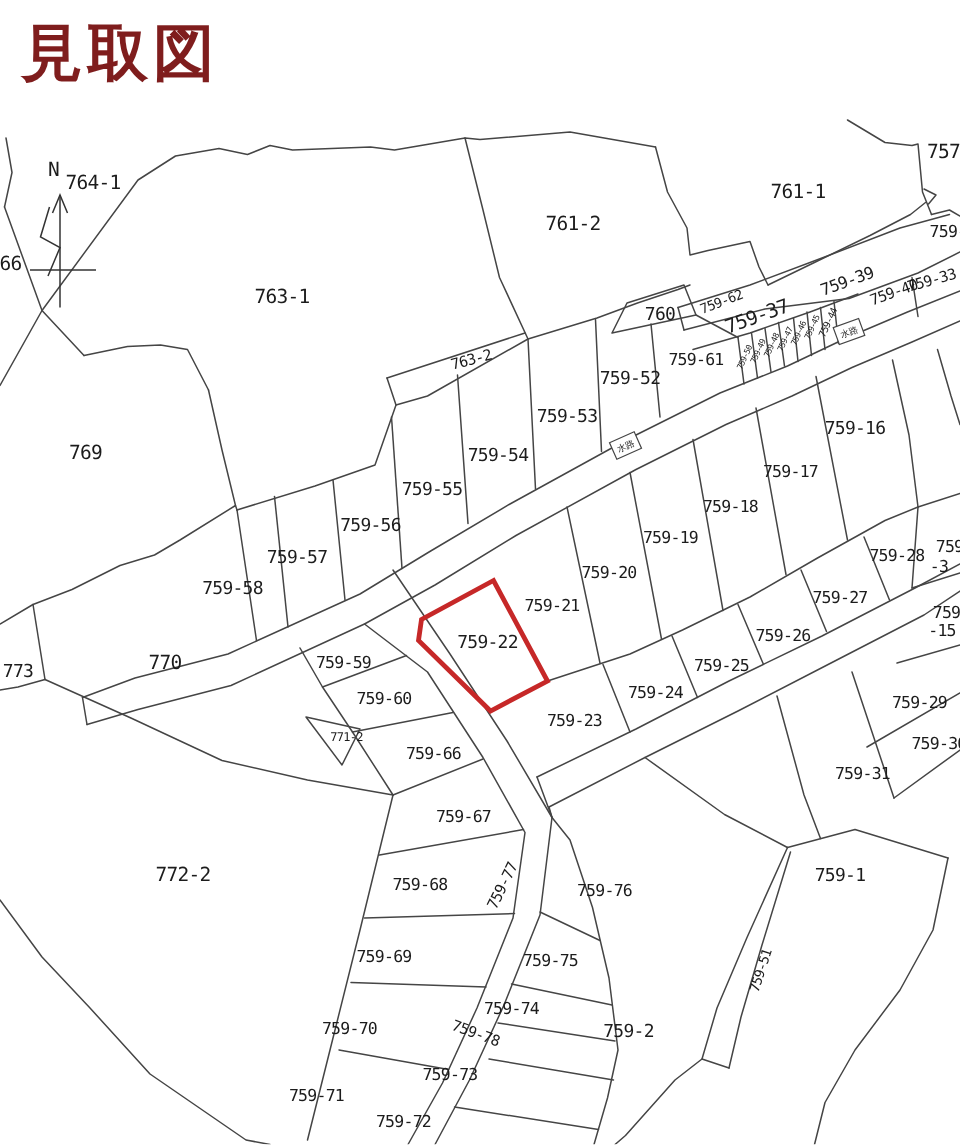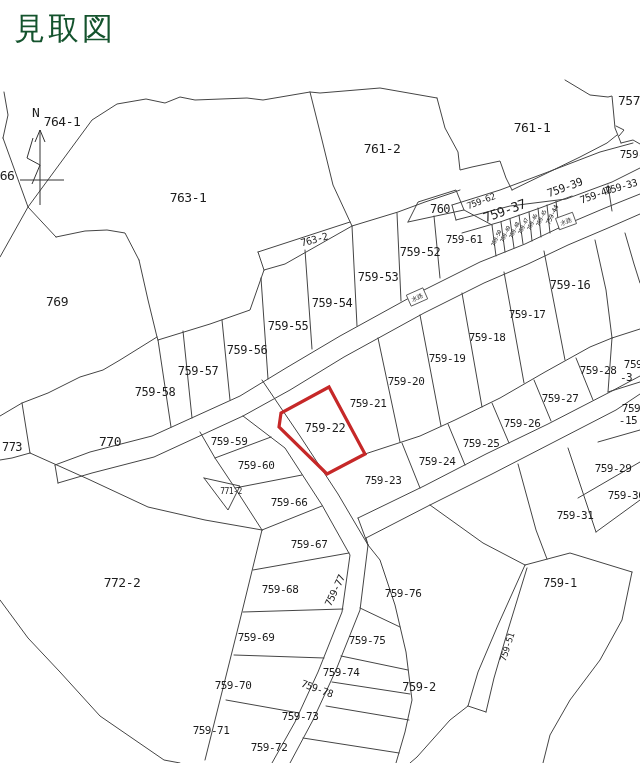--- a/index.html
+++ b/index.html
@@ -1,19 +1,19 @@
 <!DOCTYPE html>
 <html><head>
 <meta charset="utf-8">
 <style>
   html,body{margin:0;padding:0;background:#fff;}
   #stage{position:relative;width:640px;height:763px;background:#ffffff;overflow:hidden;
          font-family:"DejaVu Sans Mono","Liberation Mono",monospace;}
   #title{position:absolute;left:14px;top:8px;font-family:"DejaVu Sans","Liberation Sans",sans-serif;
-         font-weight:normal;font-size:31px;color:#14532d;letter-spacing:3px;}
+         font-weight:bold;font-size:41px;color:#7f1d1d;letter-spacing:3px;}
   svg text{fill:#1c1c1c;}
 </style>
 </head>
 <body>
 
 <div id="stage">
   <div id="title">見取図</div>
   <svg id="map" width="640" height="763" viewBox="0 0 640 763" xmlns="http://www.w3.org/2000/svg">
       <polyline points="4,92 8,115 3,138" fill="none" stroke="#454545" stroke-width="1" stroke-linejoin="round" stroke-linecap="round"></polyline>
       <polyline points="3,138 28,207 56,237" fill="none" stroke="#454545" stroke-width="1" stroke-linejoin="round" stroke-linecap="round"></polyline>

